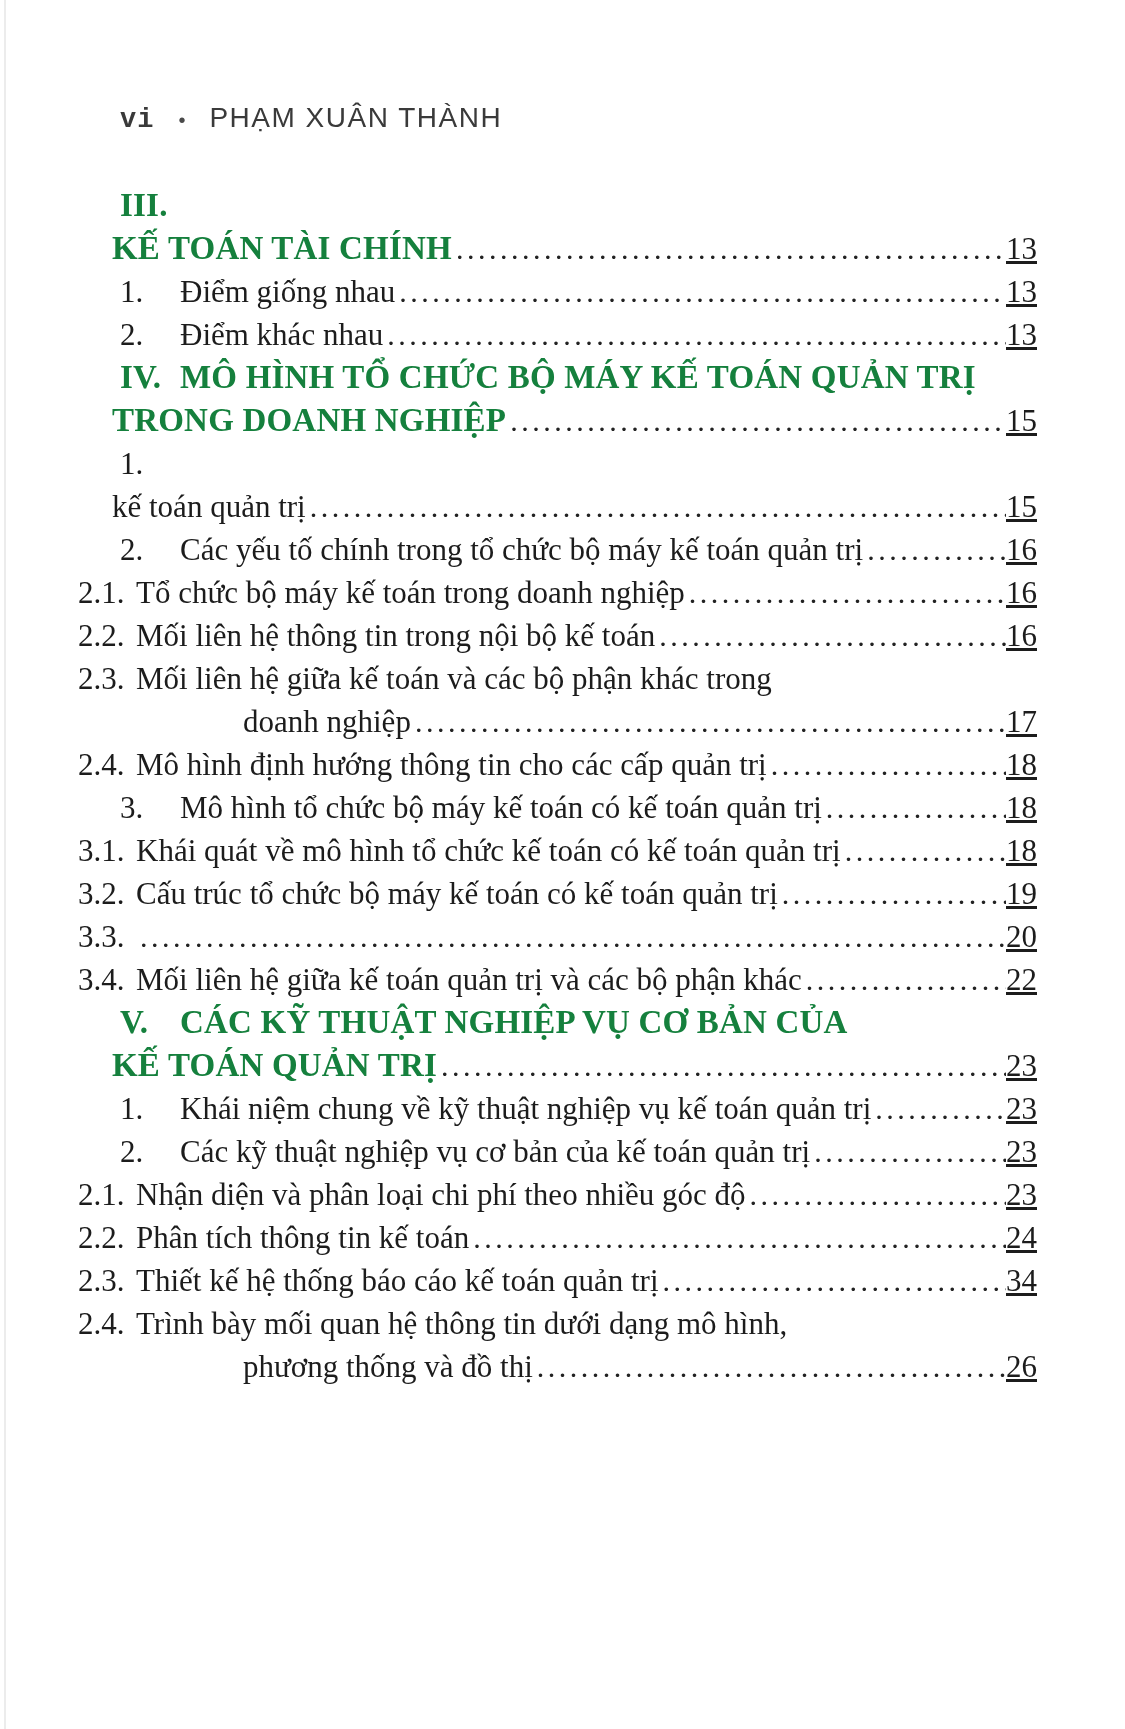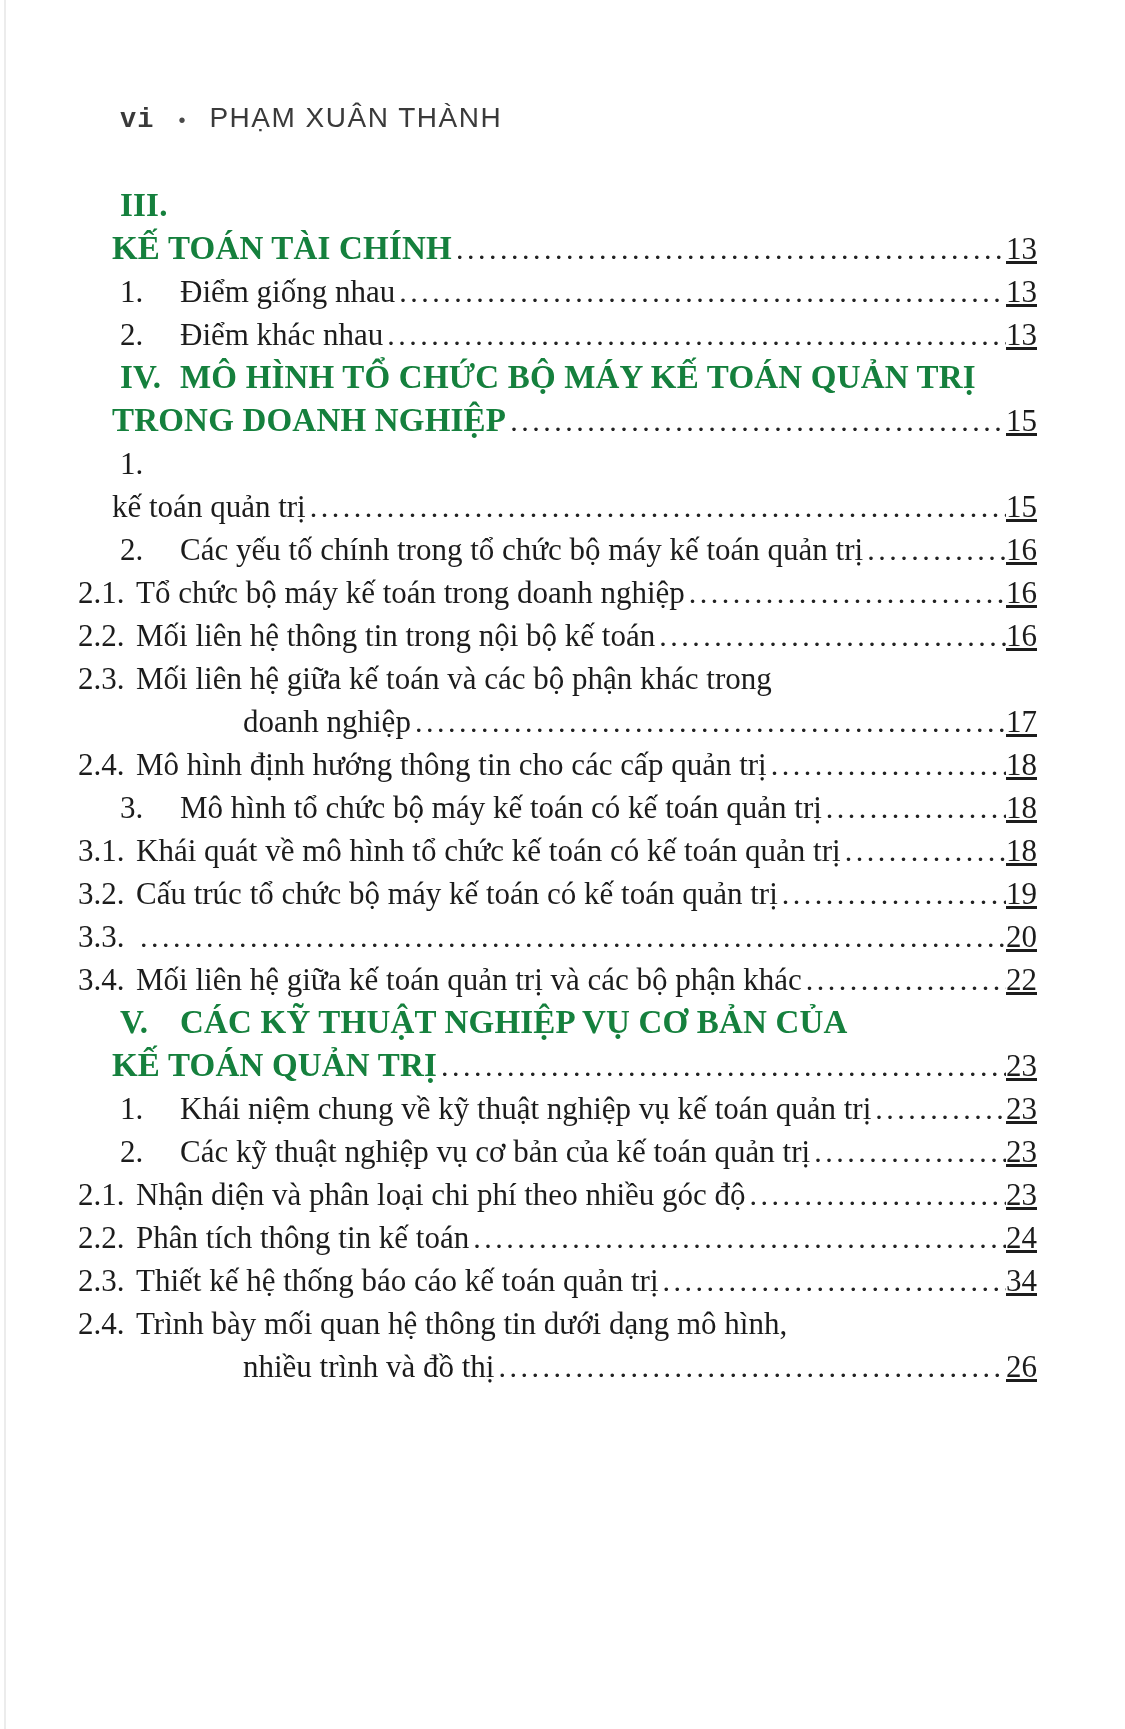--- a/index.html
+++ b/index.html
@@ -244,17 +244,17 @@
       <span class="label">2.3.</span>
       <span class="text">Thiết kế hệ thống báo cáo kế toán quản trị</span>
       <span class="leader">............................................................................................................................................................................................................................</span>
       <span class="page">34</span>
     </div>
     <div class="row l2">
       <span class="label">2.4.</span>
       <span class="text">Trình bày mối quan hệ thông tin dưới dạng mô hình,</span>
     </div>
     <div class="row cont2">
-      <span class="text">nhiều trình và đồ thị</span>
+      <span class="text">phương thống và đồ thị</span>
       <span class="leader">............................................................................................................................................................................................................................</span>
       <span class="page">26</span>
     </div>
   </div>
 
 </body></html>

